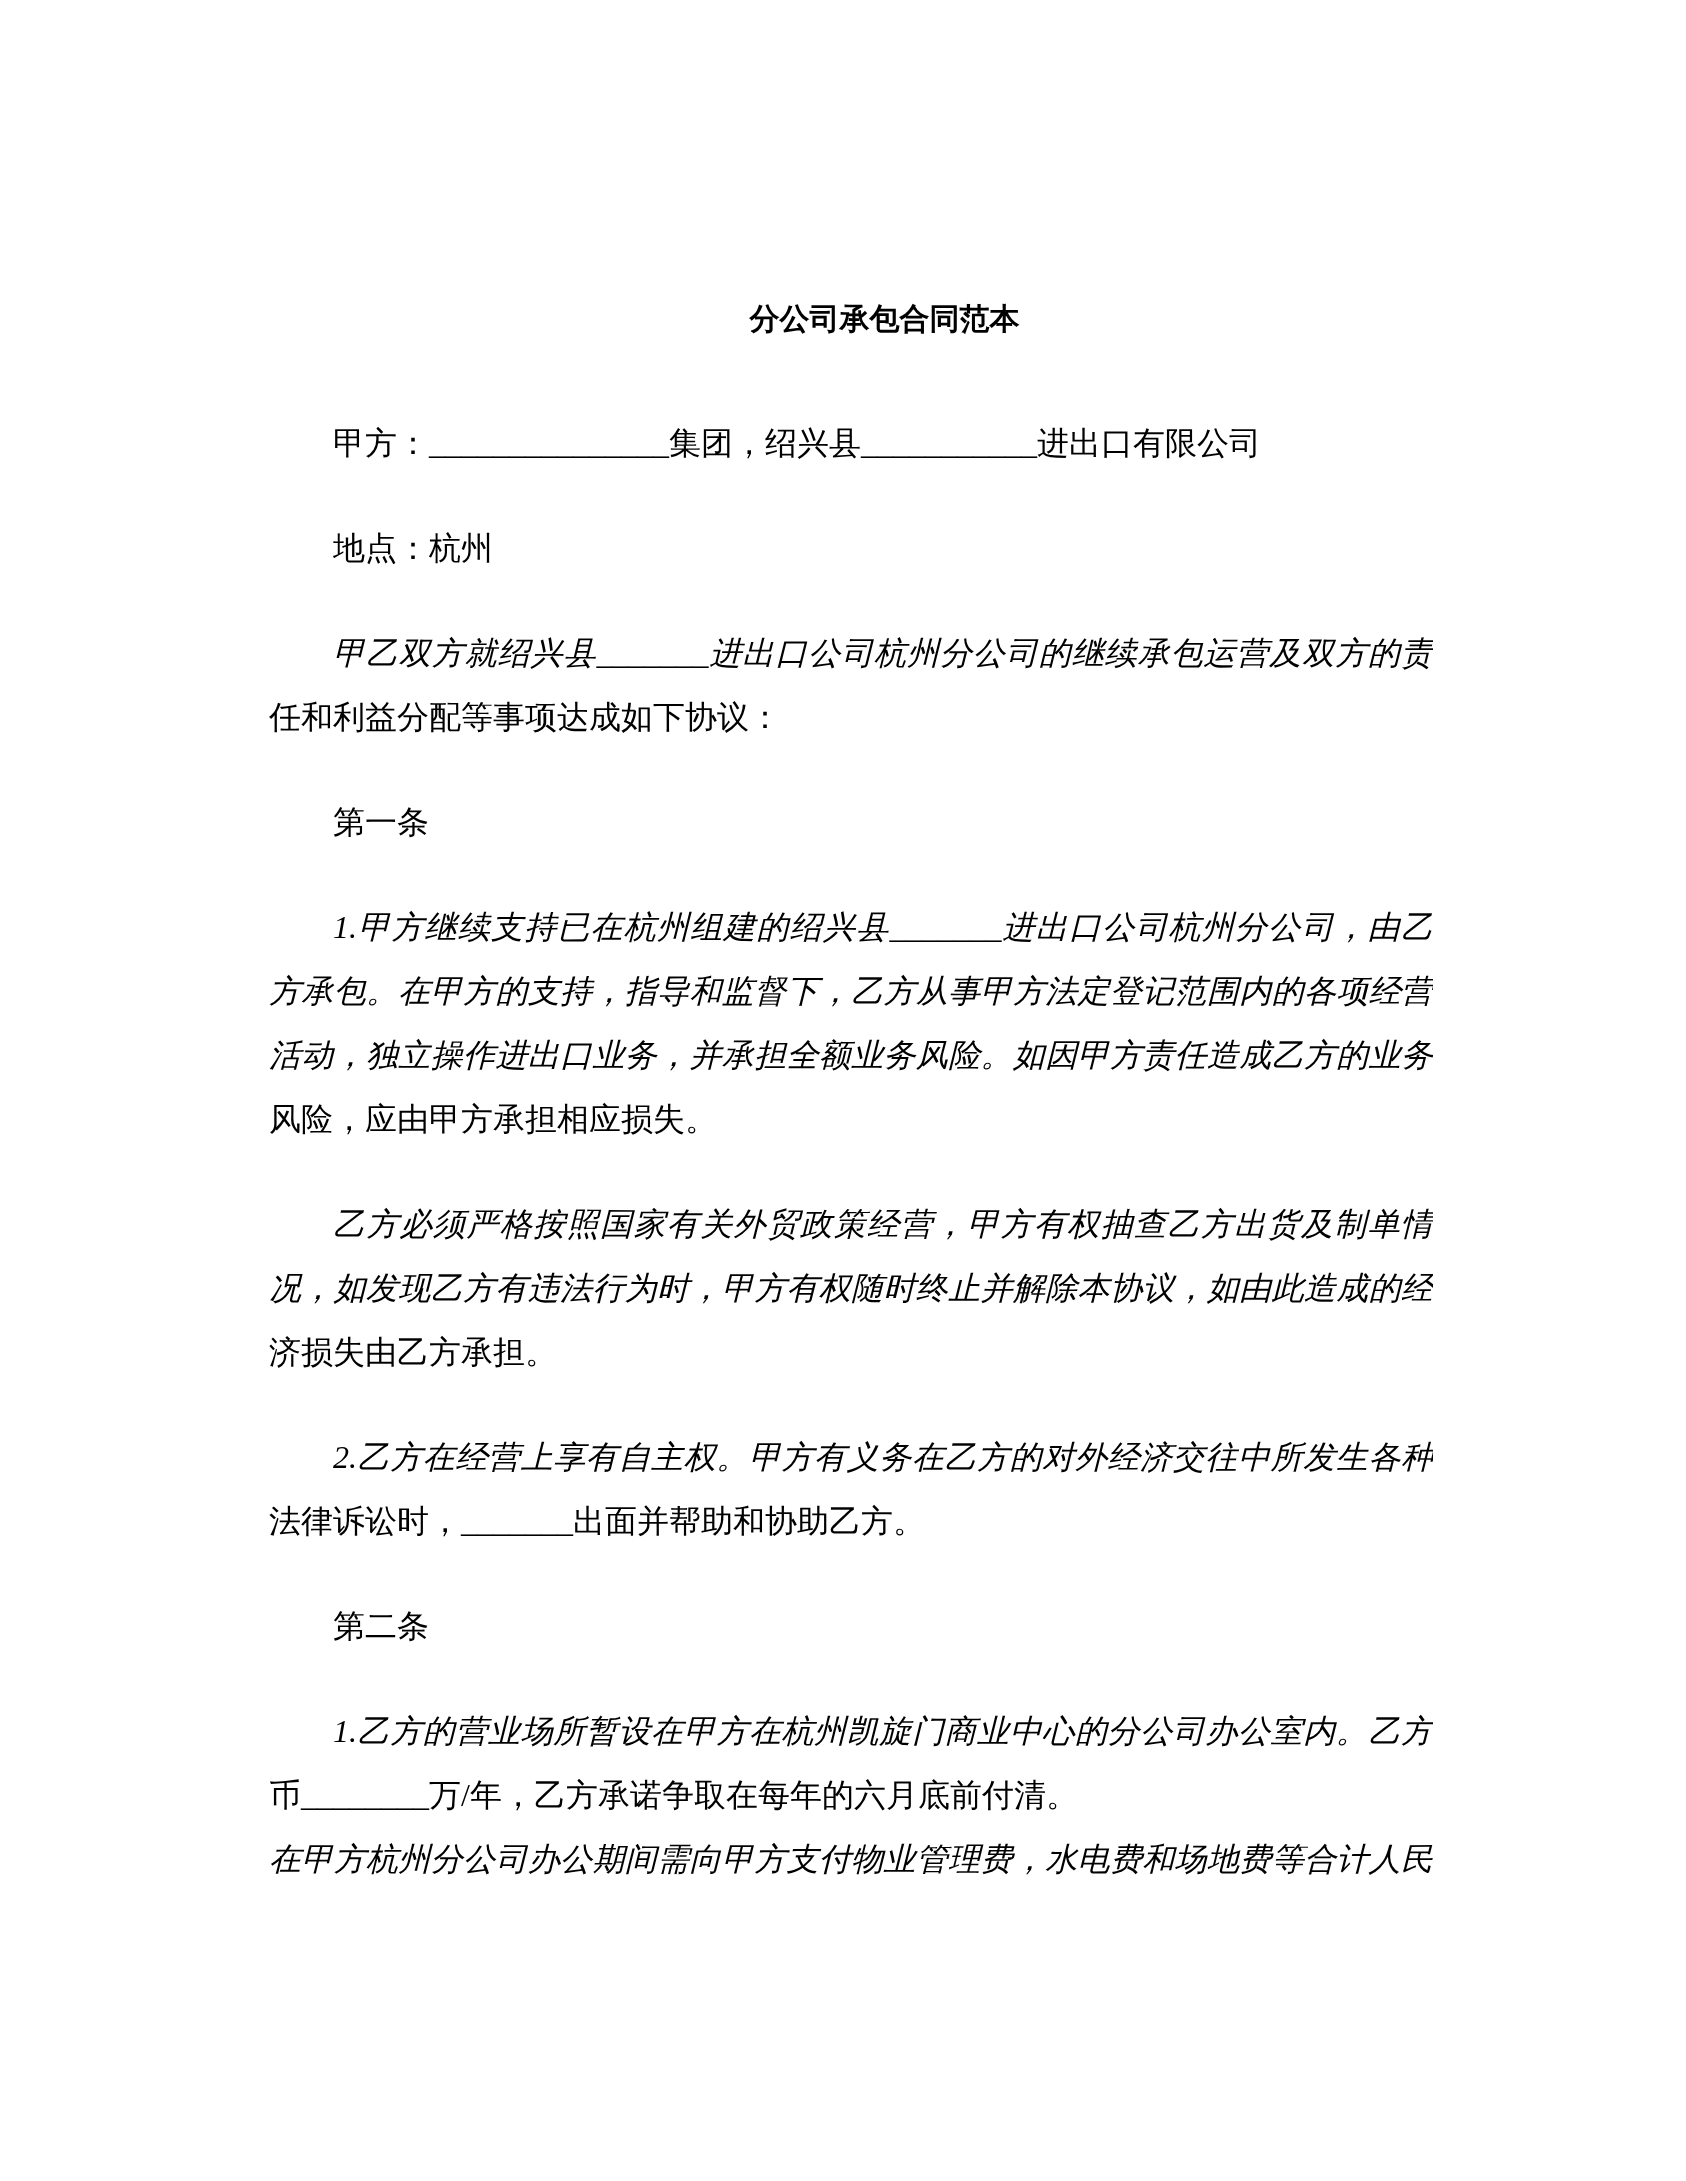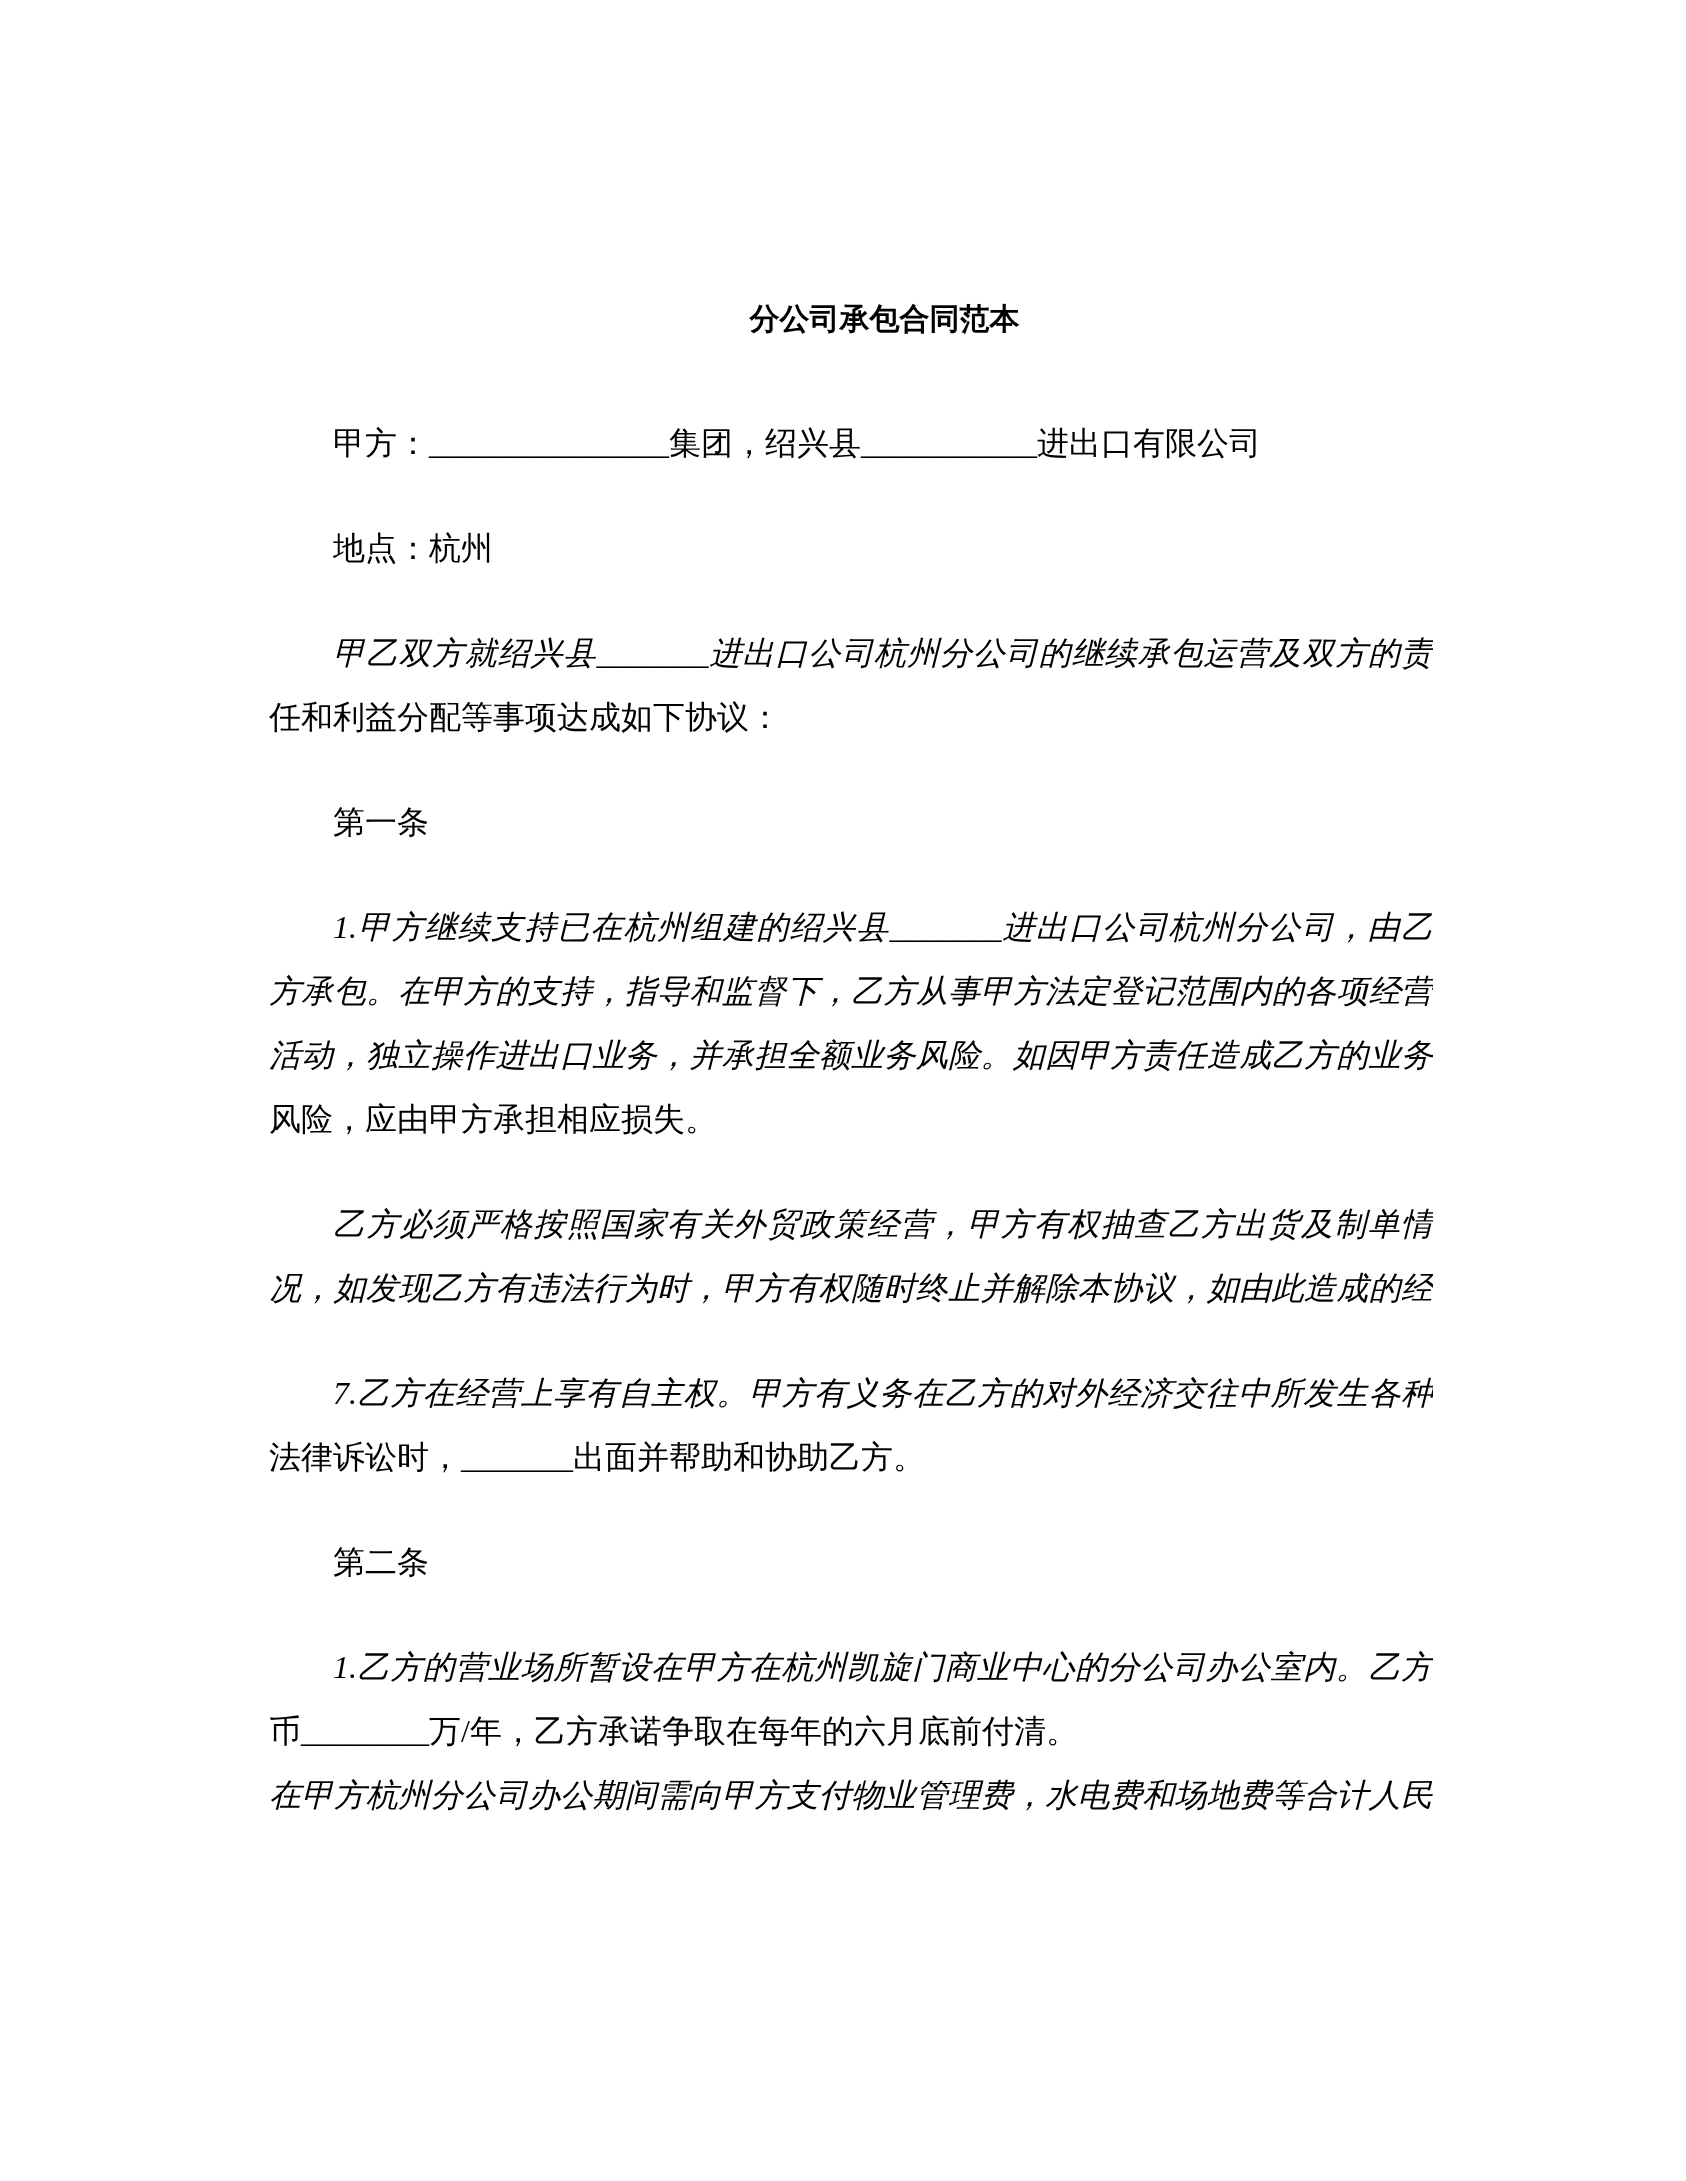--- a/index.html
+++ b/index.html
@@ -75,23 +75,24 @@
         </div>
         <div class="para">
           <div class="line first just">1.甲方继续支持已在杭州组建的绍兴县_______进出口公司杭州分公司，由乙</div>
           <div class="line just">方承包。在甲方的支持，指导和监督下，乙方从事甲方法定登记范围内的各项经营</div>
           <div class="line just">活动，独立操作进出口业务，并承担全额业务风险。如因甲方责任造成乙方的业务</div>
           <div class="line">风险，应由甲方承担相应损失。</div>
         </div>
         <div class="para">
           <div class="line first just">乙方必须严格按照国家有关外贸政策经营，甲方有权抽查乙方出货及制单情</div>
           <div class="line just">况，如发现乙方有违法行为时，甲方有权随时终止并解除本协议，如由此造成的经</div>
+          <div class="line">济损失由乙方承担。</div>
         </div>
         <div class="para">
-          <div class="line first just">7.乙方在经营上享有自主权。甲方有义务在乙方的对外经济交往中所发生各种</div>
+          <div class="line first just">2.乙方在经营上享有自主权。甲方有义务在乙方的对外经济交往中所发生各种</div>
           <div class="line">法律诉讼时，_______出面并帮助和协助乙方。</div>
         </div>
         <div class="para">
           <div class="line first">第二条</div>
         </div>
         <div class="para">
           <div class="line first just">1.乙方的营业场所暂设在甲方在杭州凯旋门商业中心的分公司办公室内。乙方</div>
           <div class="line">币________万/年，乙方承诺争取在每年的六月底前付清。</div>
           <div class="line just">在甲方杭州分公司办公期间需向甲方支付物业管理费，水电费和场地费等合计人民</div>
         </div>

